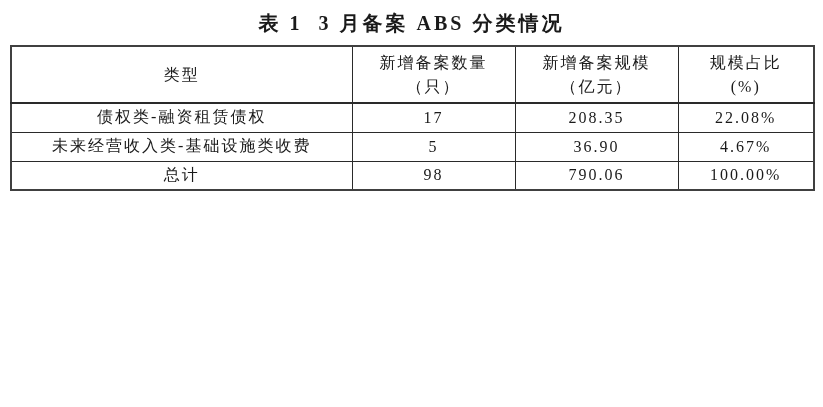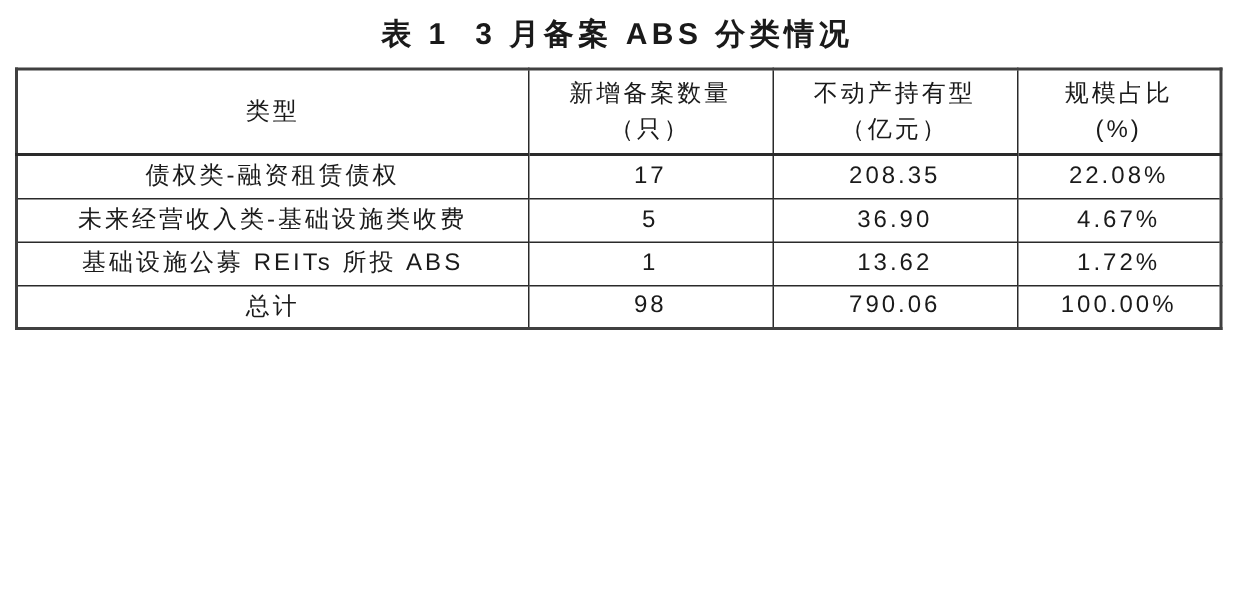--- a/index.html
+++ b/index.html
@@ -6,21 +6,21 @@
     margin: 0;
     padding: 0;
     background: #ffffff;
   }
   .page {
     position: relative;
     width: 823px;
     height: 319px;
     background: #ffffff;
     overflow: hidden;
-    font-family: Liberation Sans, sans-serif;
+    font-family: Liberation Serif, serif;
     color: #1a1a1a;
   }
   .caption {
     margin-top: 8px;
     height: 30px;
     line-height: 30px;
     text-align: center;
     font-size: 20px;
     font-weight: 600;
     letter-spacing: 3px;
@@ -74,21 +74,21 @@
       <tr>
         <th>
           <div class="hline">类型</div>
 
         </th>
         <th>
           <div class="hline">新增备案数量</div>
           <div class="hline">（只）</div>
         </th>
         <th>
-          <div class="hline">不动产持有型</div>
+          <div class="hline">新增备案规模</div>
           <div class="hline">（亿元）</div>
         </th>
         <th>
           <div class="hline">规模占比</div>
           <div class="hline">(%)</div>
         </th>
       </tr>
     </thead>
     <tbody>
         <tr>
@@ -97,26 +97,20 @@
           <td>208.35</td>
           <td>22.08%</td>
         </tr>
         <tr>
           <td>未来经营收入类-基础设施类收费</td>
           <td>5</td>
           <td>36.90</td>
           <td>4.67%</td>
         </tr>
         <tr>
-          <td>基础设施公募 REITs 所投 ABS</td>
-          <td>1</td>
-          <td>13.62</td>
-          <td>1.72%</td>
-        </tr>
-        <tr>
           <td>总计</td>
           <td>98</td>
           <td>790.06</td>
           <td>100.00%</td>
         </tr>
       </tbody>
   </table>
 
 </div>
 

